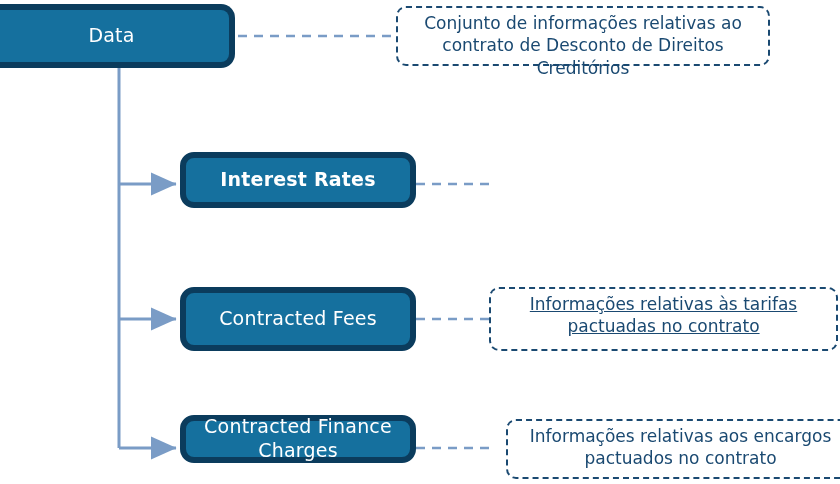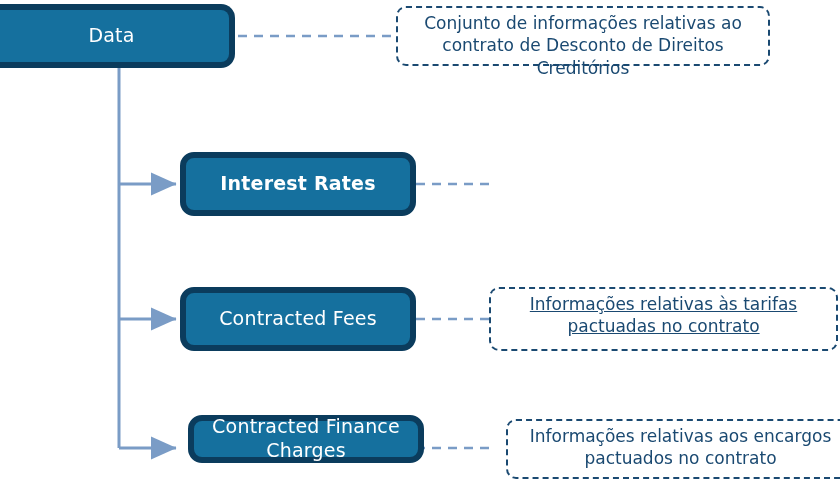--- a/index.html
+++ b/index.html
@@ -91,34 +91,34 @@
   </svg>
 
   <div class="node root" style="left:-6px; top:4px; width:241px; height:64px;">
     <span class="node-label">Data</span>
   </div>
 
   <div class="note" style="left:396px; top:6px; width:374px; height:60px;">
     <span class="note-label">Conjunto de informações relativas ao contrato de Desconto de Direitos Creditórios</span>
   </div>
 
-  <div class="node bold" style="left:180px; top:152px; width:236px; height:64px;">
+  <div class="node bold" style="left:180px; top:152px; width:236px; height:56px;">
     <span class="node-label">Interest Rates</span>
   </div>
 
 
   <div class="node" style="left:180px; top:287px; width:236px; height:64px;">
     <span class="node-label">Contracted Fees</span>
   </div>
 
   <div class="note" style="left:489px; top:287px; width:349px; height:64px;text-decoration:underline;">
     <span class="note-label">Informações relativas às tarifas pactuadas no contrato</span>
   </div>
 
-  <div class="node" style="left:188px; top:415px; width:236px; height:48px;">
+  <div class="node" style="left:180px; top:415px; width:236px; height:48px;">
     <span class="node-label">Contracted Finance Charges</span>
   </div>
 
   <div class="note" style="left:506px; top:419px; width:349px; height:60px;">
     <span class="note-label">Informações relativas aos encargos pactuados no contrato</span>
   </div>
 
 </div>
 
 </body></html>

